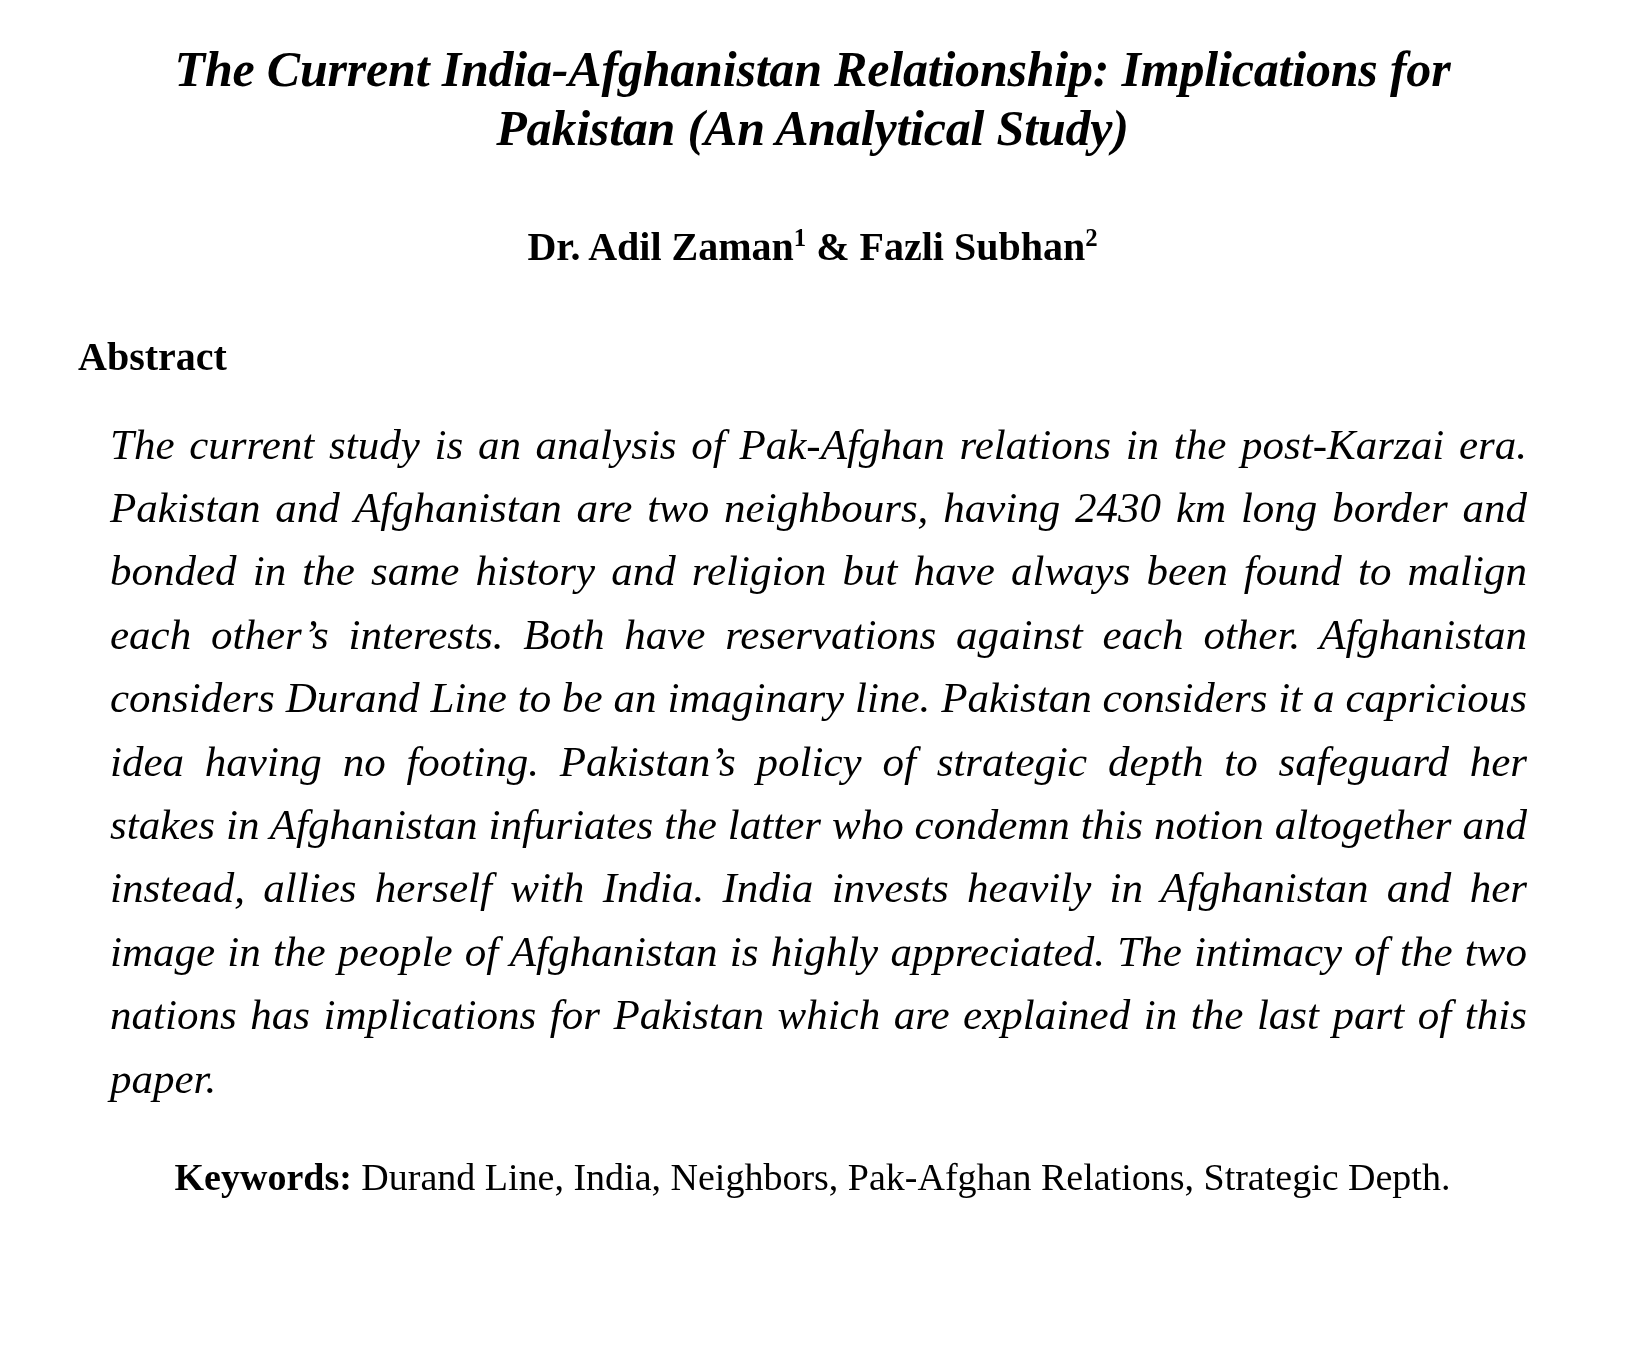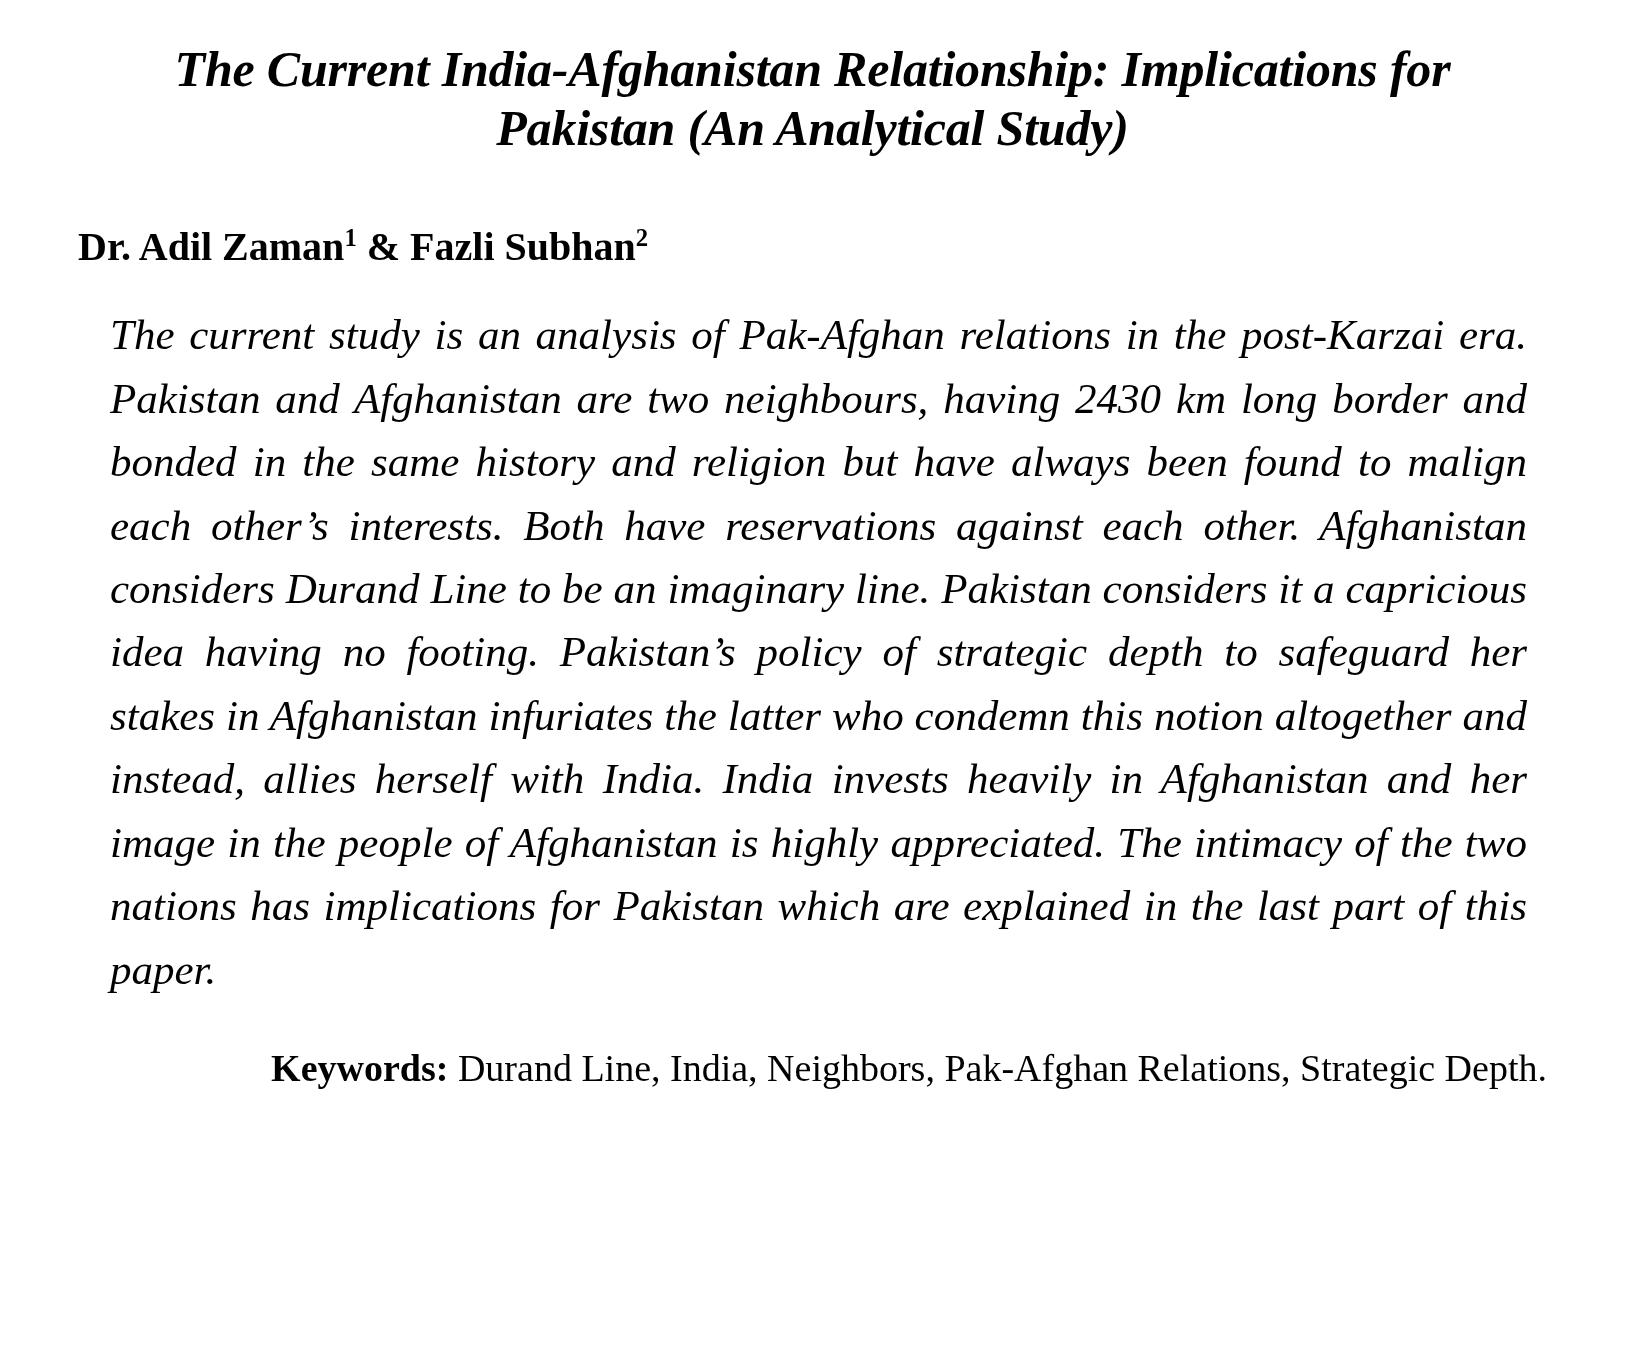--- a/index.html
+++ b/index.html
@@ -25,21 +25,21 @@
     font-weight: bold;
     text-align: center;
     line-height: 1.17;
     letter-spacing: -0.2px;
     margin: 0;
     padding: 0 10px;
     font-style: italic;
   }
   .authors {
     margin-top: 66px;
-    text-align: left;
+    text-align: center;
     font-size: 40px;
     font-weight: bold;
     line-height: 1.2;
   }
   .authors sup {
     font-size: 0.62em;
     vertical-align: super;
     font-weight: bold;
   }
   .section-heading {
@@ -55,37 +55,38 @@
     font-style: italic;
     font-size: 43px;
     line-height: 1.475;
     text-align: justify;
     text-justify: inter-word;
   }
   .keywords {
     margin-top: 24px;
     font-size: 38px;
     line-height: 1.3;
-    text-align: right;
+    text-align: center;
   }
   .keywords .kw-label {
     font-weight: bold;
   }
 </style>
 </head>
 <body>
 
 <div class="page">
 
   <h1 class="paper-title">The Current India-Afghanistan Relationship: Implications for Pakistan (An Analytical Study)</h1>
 
   <div class="authors">
     <span>Dr. Adil Zaman</span><sup>1</sup><span> &amp; </span><span>Fazli Subhan</span><sup>2</sup>
   </div>
 
+  <h2 class="section-heading">Abstract</h2>
 
   <p class="abstract-body">The current study is an analysis of Pak-Afghan relations in the post-Karzai era. Pakistan and Afghanistan are two neighbours, having 2430 km long border and bonded in the same history and religion but have always been found to malign each other’s interests. Both have reservations against each other. Afghanistan considers Durand Line to be an imaginary line. Pakistan considers it a capricious idea having no footing. Pakistan’s policy of strategic depth to safeguard her stakes in Afghanistan infuriates the latter who condemn this notion altogether and instead, allies herself with India. India invests heavily in Afghanistan and her image in the people of Afghanistan is highly appreciated. The intimacy of the two nations has implications for Pakistan which are explained in the last part of this paper.</p>
 
   <p class="keywords">
     <span class="kw-label">Keywords:</span><span> Durand Line, India, Neighbors, Pak-Afghan Relations, Strategic Depth.</span>
   </p>
 
 </div>
 
 </body></html>

